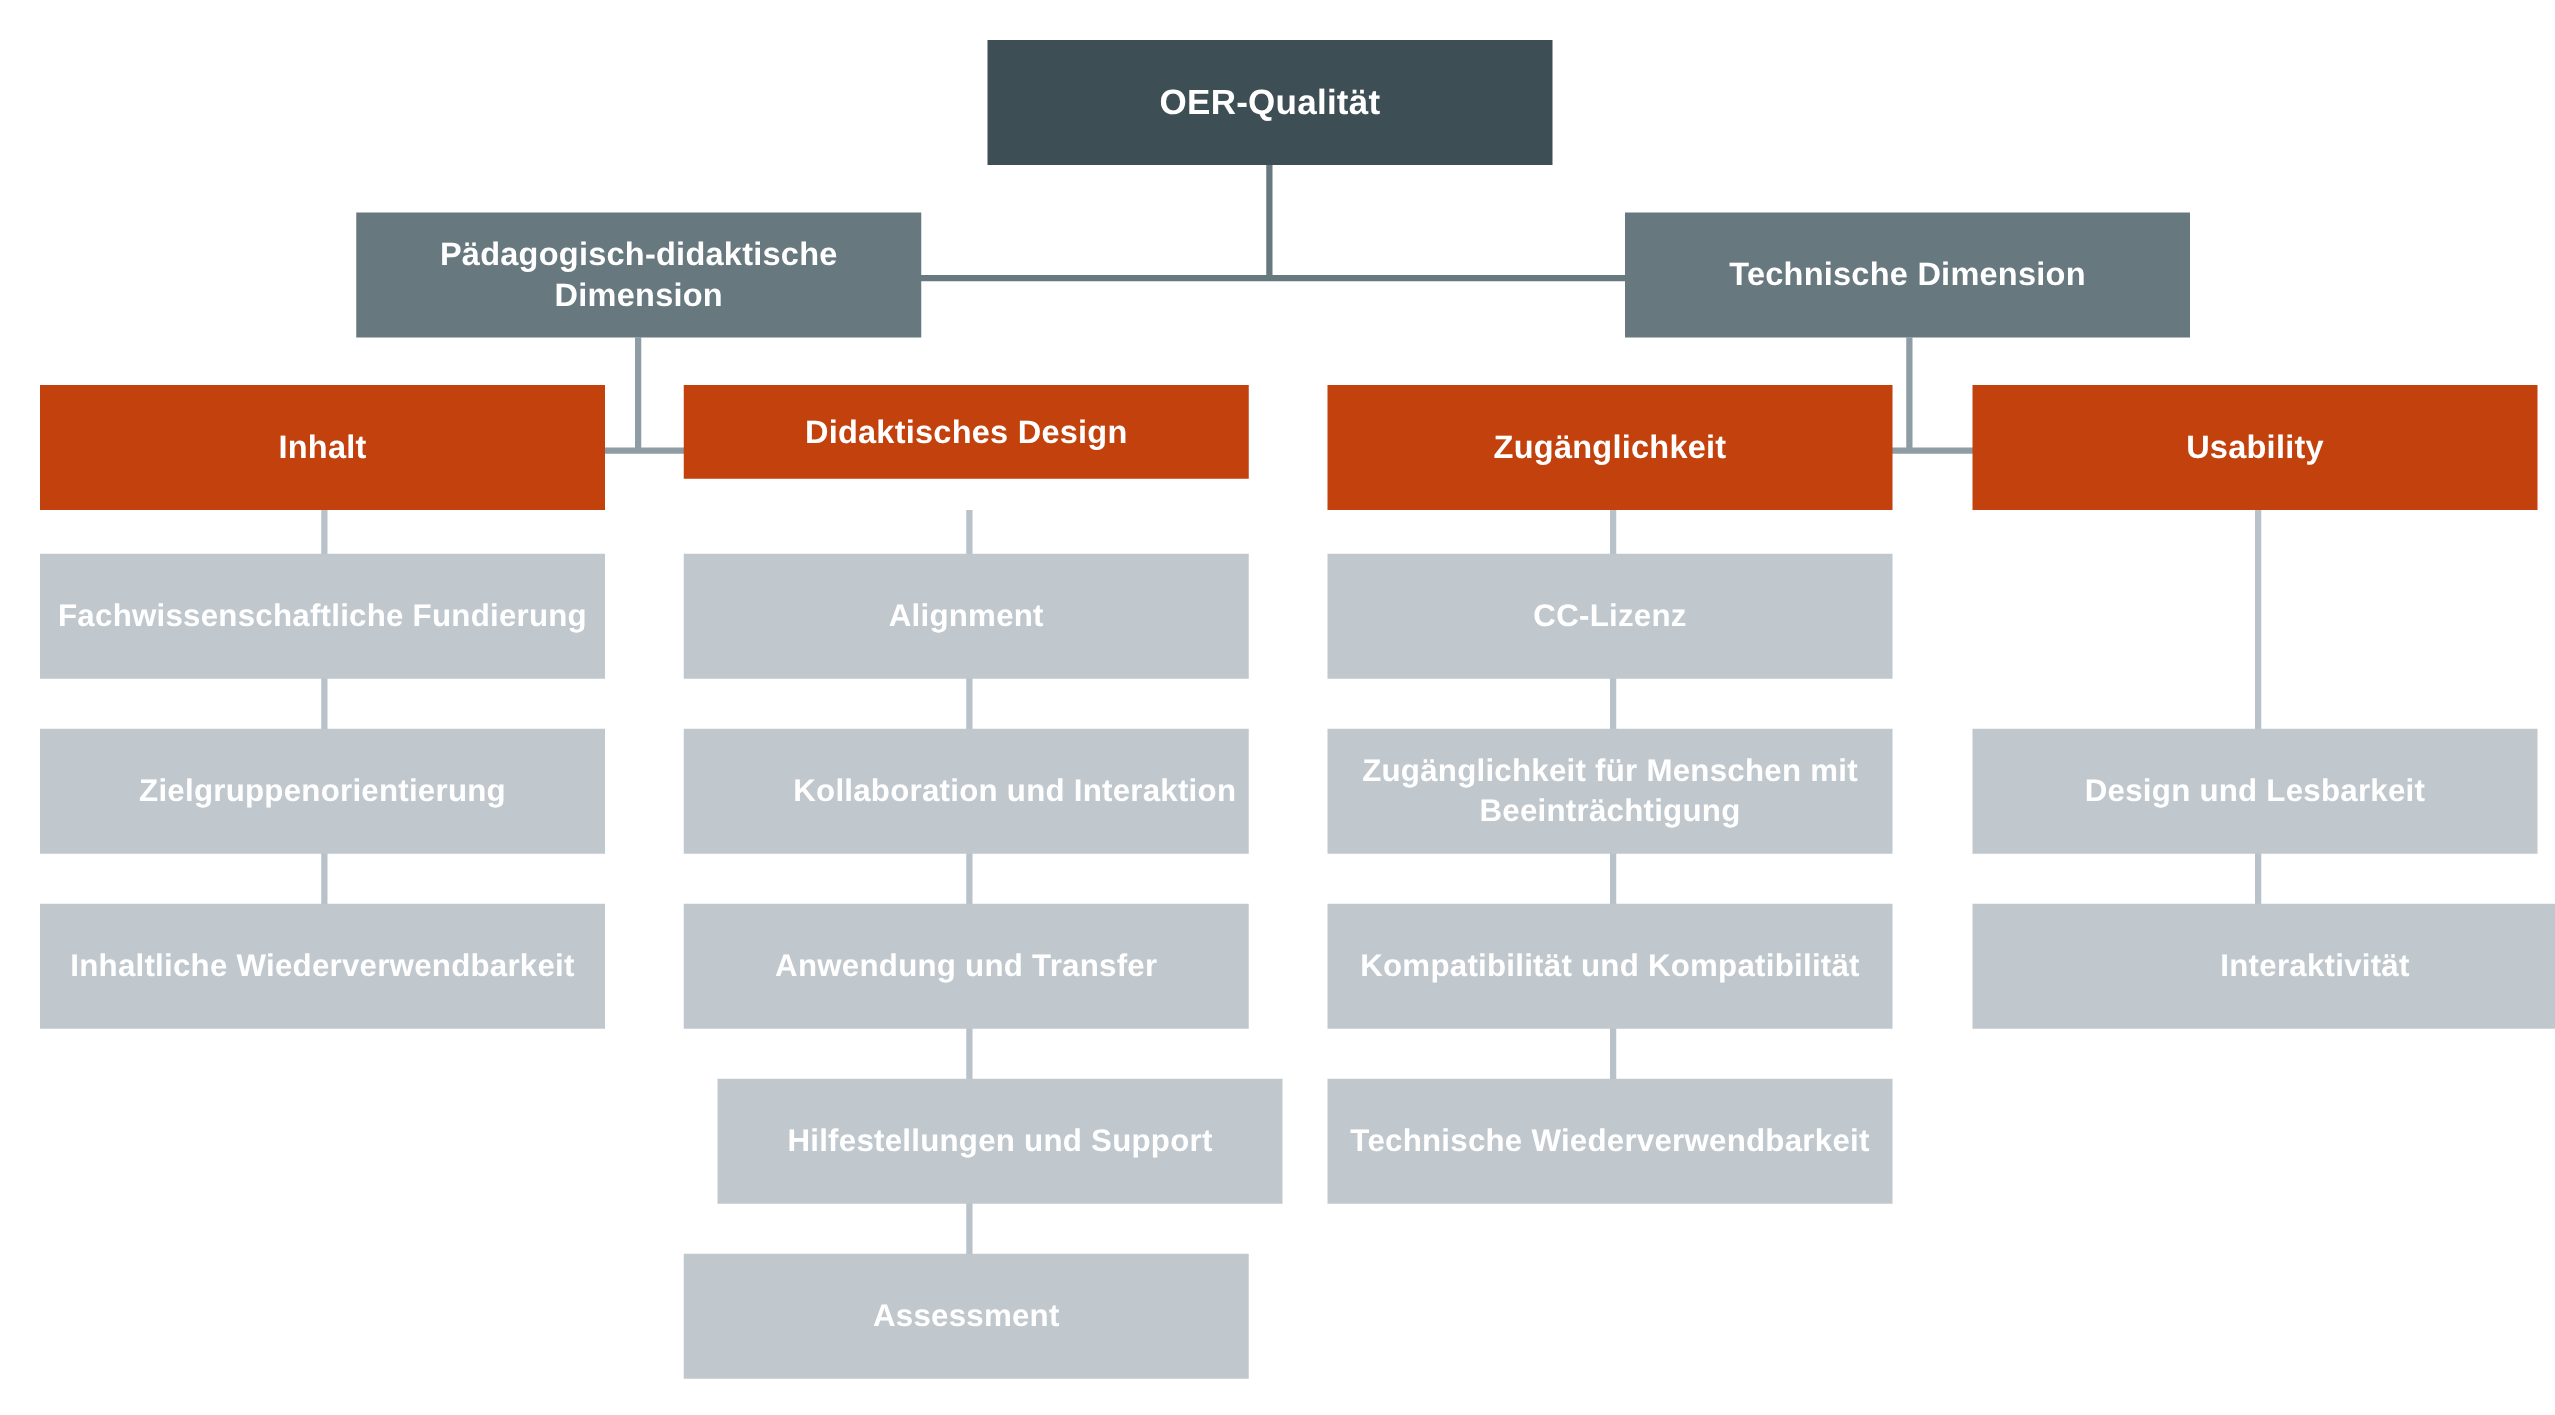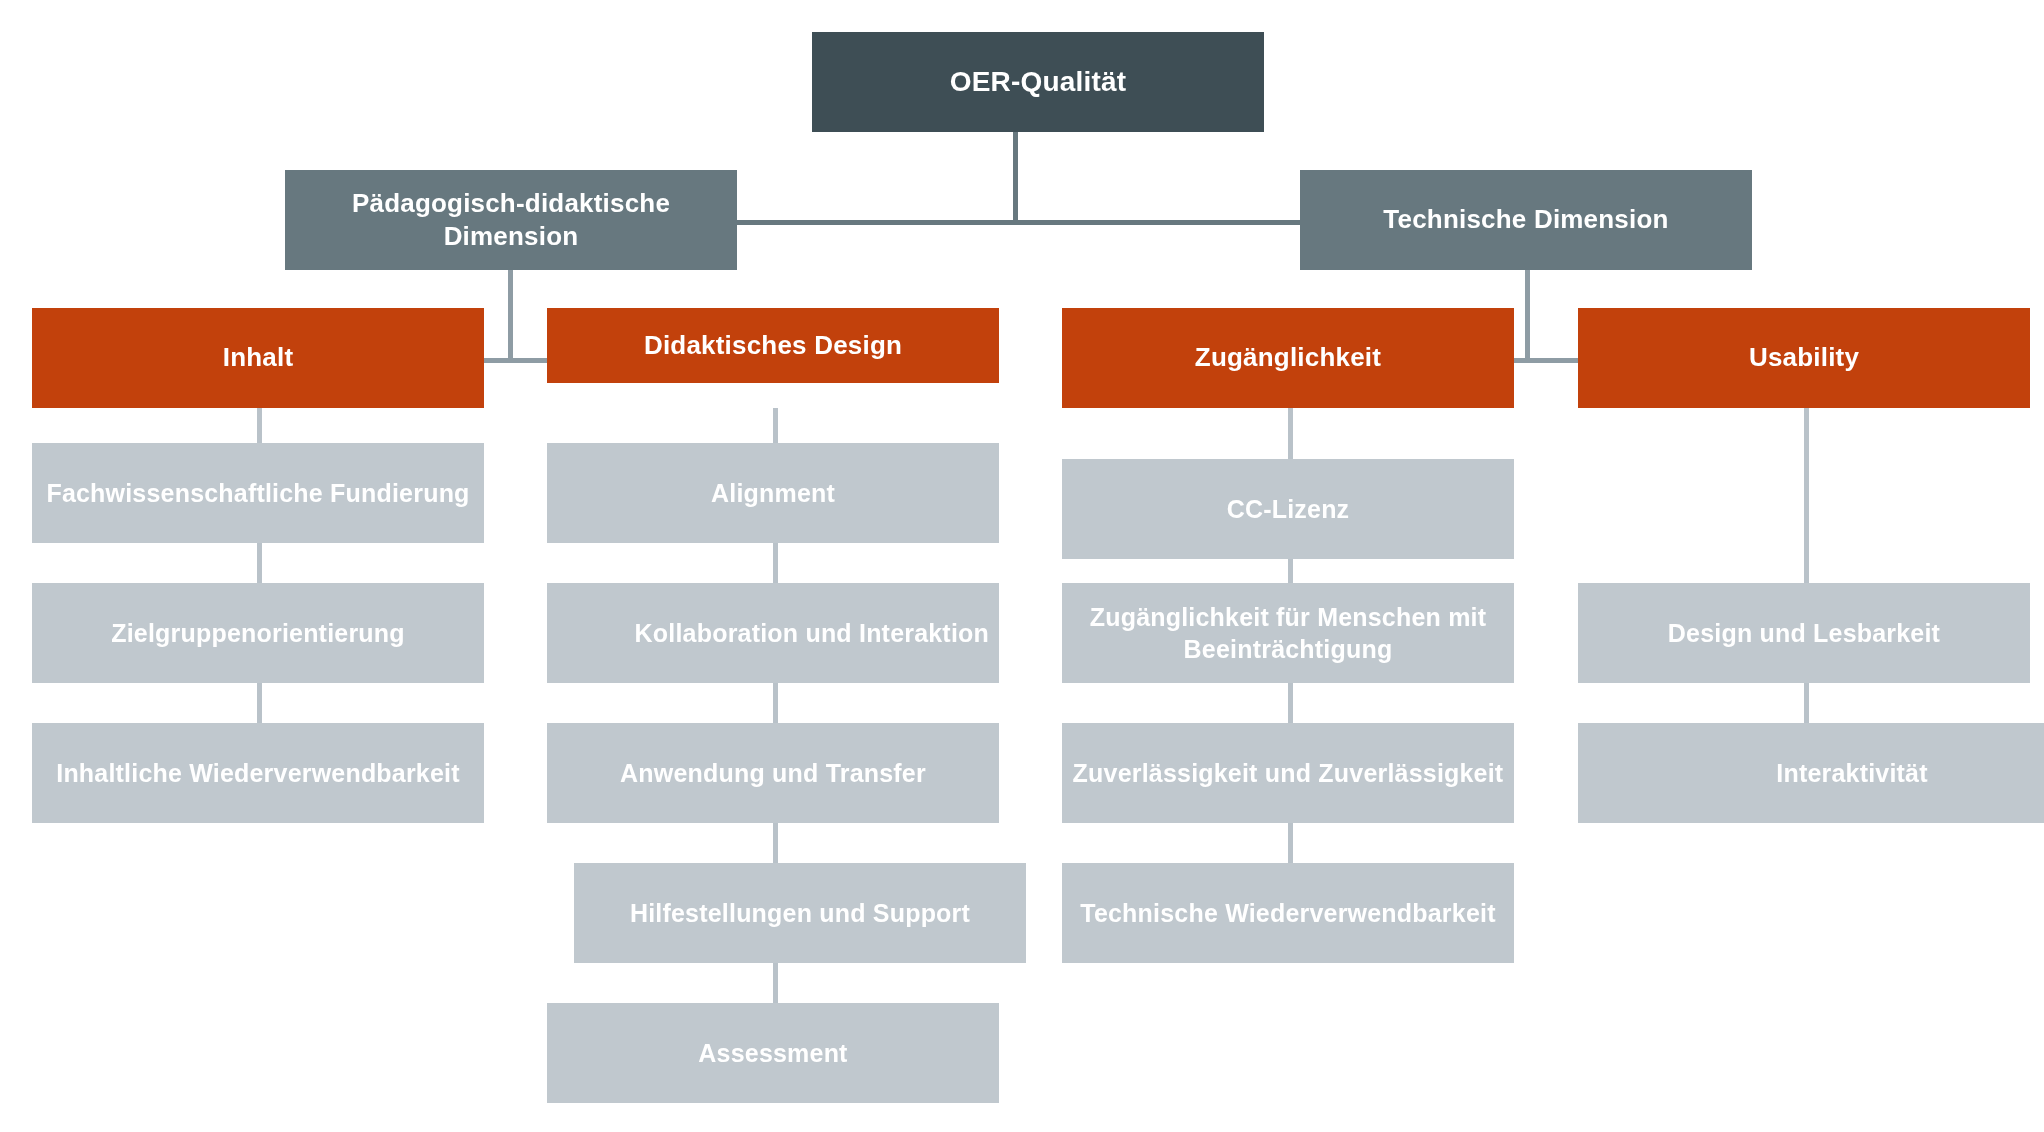--- a/index.html
+++ b/index.html
@@ -88,21 +88,21 @@
   <div class="conn v mid" style="left:1773px; top:356px; height:4px;"></div>
 
   <div class="conn v light" style="left:257px; top:408px; height:320px;"></div>
 
   <div class="conn v light" style="left:773px; top:408px; height:600px;"></div>
 
   <div class="conn v light" style="left:1288px; top:408px; height:460px;"></div>
 
   <div class="conn v light" style="left:1804px; top:408px; height:320px;"></div>
 
-  <div class="node lvl-root" style="left:790px; top:32px; width:452px; height:100px;margin-left:22px;">
+  <div class="node lvl-root" style="left:790px; top:32px; width:452px; height:100px;">
     <span class="label">OER-Qualität</span>
   </div>
 
   <div class="node lvl-dim" style="left:285px; top:170px; width:452px; height:100px;">
     <span class="label">Pädagogisch-didaktische Dimension</span>
   </div>
   <div class="node lvl-dim" style="left:1300px; top:170px; width:452px; height:100px;">
     <span class="label">Technische Dimension</span>
   </div>
 
@@ -138,28 +138,28 @@
   <div class="node lvl-leaf" style="left:547px; top:723px; width:452px; height:100px;">
     <span class="label">Anwendung und Transfer</span>
   </div>
   <div class="node lvl-leaf" style="left:547px; top:863px; width:452px; height:100px;margin-left:27px;">
     <span class="label">Hilfestellungen und Support</span>
   </div>
   <div class="node lvl-leaf" style="left:547px; top:1003px; width:452px; height:100px;">
     <span class="label">Assessment</span>
   </div>
 
-  <div class="node lvl-leaf" style="left:1062px; top:443px; width:452px; height:100px;margin-top:16px;">
+  <div class="node lvl-leaf" style="left:1062px; top:443px; width:452px; height:100px;">
     <span class="label">CC-Lizenz</span>
   </div>
   <div class="node lvl-leaf" style="left:1062px; top:583px; width:452px; height:100px;">
     <span class="label">Zugänglichkeit für Menschen mit Beeinträchtigung</span>
   </div>
   <div class="node lvl-leaf" style="left:1062px; top:723px; width:452px; height:100px;">
-    <span class="label">Zuverlässigkeit und Zuverlässigkeit</span>
+    <span class="label">Kompatibilität und Kompatibilität</span>
   </div>
   <div class="node lvl-leaf" style="left:1062px; top:863px; width:452px; height:100px;">
     <span class="label">Technische Wiederverwendbarkeit</span>
   </div>
 
   <div class="node lvl-leaf" style="left:1578px; top:583px; width:452px; height:100px;">
     <span class="label">Design und Lesbarkeit</span>
   </div>
   <div class="node lvl-leaf" style="left:1578px; top:723px; width:528px; height:100px;padding-left:30px;">
     <span class="label">Interaktivität</span>

